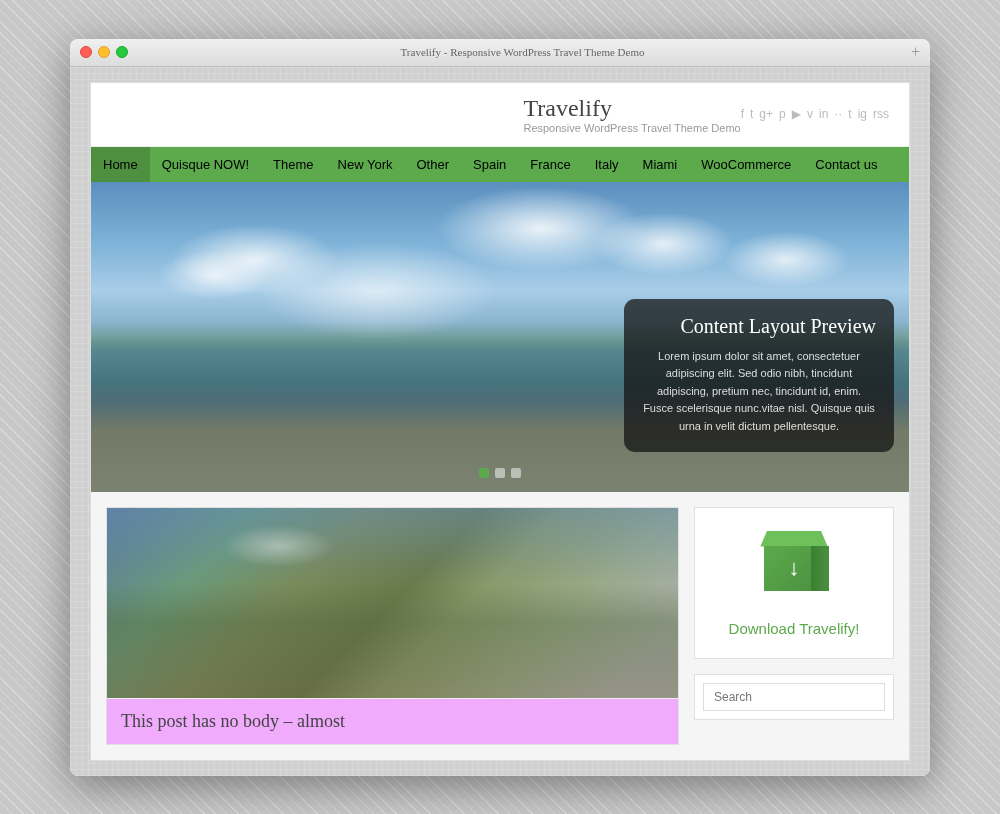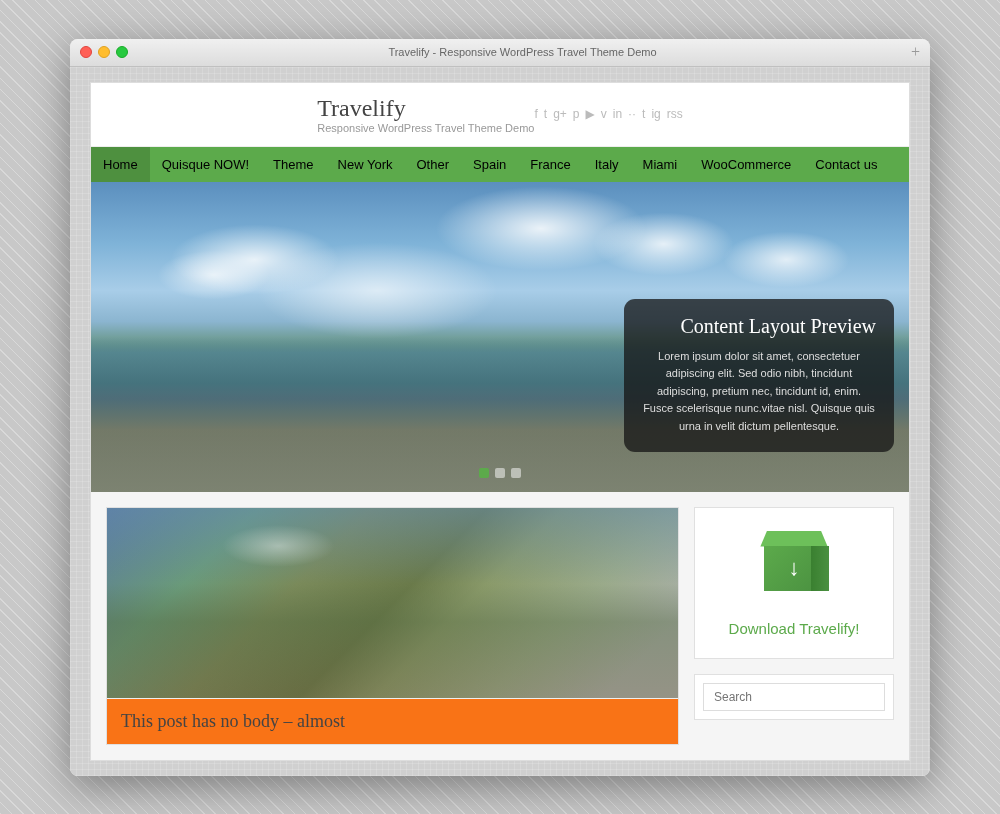--- a/index.html
+++ b/index.html
@@ -40,21 +40,21 @@
       margin-right: 6px;
     }
     .btn-close { background: #ff5f56; border: 1px solid #e0443e; }
     .btn-minimize { background: #ffbd2e; border: 1px solid #dea123; }
     .btn-maximize { background: #27c93f; border: 1px solid #1aab29; }
     .window-title-text {
       flex: 1;
       text-align: center;
       font-size: 11px;
       color: #666;
-      font-family: Liberation Sans, sans-serif;
+      font-family: Liberation Serif, serif;
     }
     .window-add-btn {
       font-size: 16px;
       color: #999;
       cursor: pointer;
     }
 
     
     .browser-content {
       background: #d0d0d0;
@@ -77,21 +77,21 @@
       max-width: 820px;
       margin: 0 auto;
     }
 
     
     .site-header {
       background: #fff;
       padding: 12px 20px 12px;
       display: flex;
       align-items: center;
-      justify-content: center;
+      justify-content: flex-end;
       border-bottom: 1px solid #eee;
     }
     .site-logo h1 {
       font-size: 24px;
       color: #444;
       font-weight: normal;
       font-family: Georgia, serif;
     }
     .site-logo p {
       font-size: 11px;
@@ -227,21 +227,21 @@
       flex: 1;
       margin-right: 15px;
     }
     .sidebar {
       width: 200px;
       flex-shrink: 0;
     }
 
     
     .post-card {
-      background: #f97316;
+      background: #f0abfc;
       border: 1px solid #e0e0e0;
     }
     .post-thumbnail {
       width: 100%;
       height: 190px;
       background: linear-gradient(
         135deg,
         #5a7a9a 0%,
         #6a9a7a 20%,
         #7a8a5a 35%,

